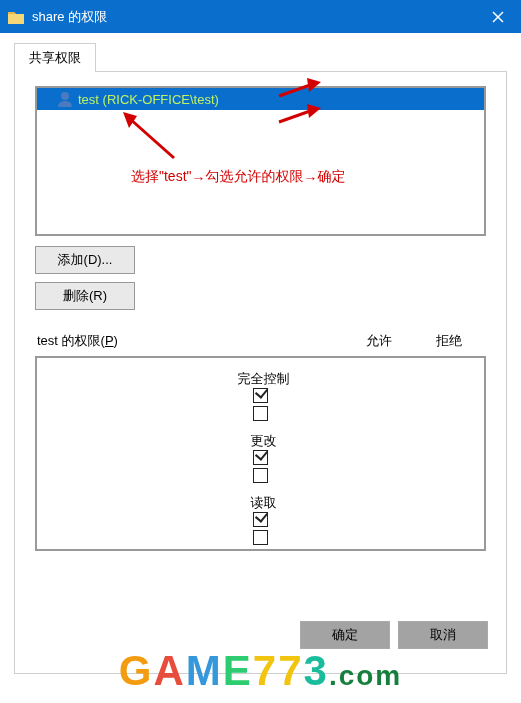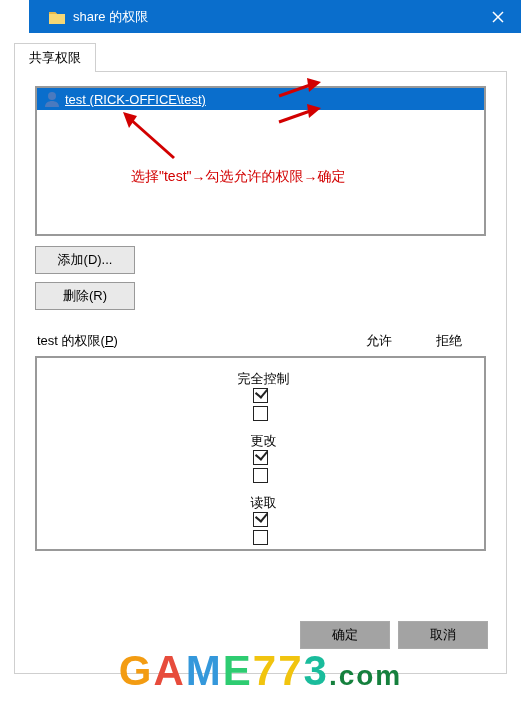--- a/index.html
+++ b/index.html
@@ -1,30 +1,30 @@
 <!DOCTYPE html>
 <html><head>
 <meta charset="utf-8">
 <style>
   * { box-sizing: border-box; margin: 0; padding: 0; font-family: "Microsoft YaHei", "Segoe UI", Tahoma, sans-serif; }
   body { background: #fff; width: 521px; height: 703px; overflow: hidden; position: relative; }
-  .titlebar { background: #0A6ECC; color: #fff; height: 33px; display: flex; align-items: center; padding: 0 0 0 20px; margin-left: 29px; }
+  .titlebar { background: #0A6ECC; color: #fff; height: 33px; display: flex; align-items: center; padding: 0 0 0 8px; }
   .titlebar .folder-icon { width: 16px; height: 14px; margin-right: 8px; display:inline-block; }
   .titlebar .title { font-size: 13px; flex: 1; }
   .titlebar .close { width: 46px; height: 100%; display: flex; align-items: center; justify-content: center; }
   .content { padding: 10px 14px 0 14px; background:#fff; }
   .tab-strip { display: flex; position: relative; }
   .tab { border: 1px solid #cfcfcf; border-bottom: none; background: #fff; padding: 5px 14px; font-size: 13px; position: relative; z-index: 2; }
   .tab.active { background: #fff; }
   .tab-line { position:absolute; left:0; right:0; bottom:0; height:1px; background:#cfcfcf; z-index:1;}
   .panel { border: 1px solid #cfcfcf; border-top: none; padding: 14px 20px 20px 20px; background:#fff; height: 602px; position: relative; }
   .label { font-size: 13px; margin-bottom: 6px; }
   .underline { text-decoration: underline; }
   .listbox { border: 2px solid #999; height: 150px; background: #fff; position: relative; }
-  .list-item { background: #0A6ECC; color: #ffffff; padding: 2px 6px; display: flex; align-items: center; font-size: 13px; height: 22px; text-decoration: underline; }
+  .list-item { background: #0A6ECC; color: #bef264; padding: 2px 19px; display: flex; align-items: center; font-size: 13px; height: 22px; }
   .user-icon { width: 18px; height: 18px; margin-right: 4px; display:inline-block; }
   .annot { position: absolute; color: #d20000; font-size: 14px; left: 94px; top: 80px; pointer-events:none; }
   .arrow-annot { position:absolute; pointer-events:none; }
   .btn-row { display: flex; justify-content: flex-end; gap: 8px; margin-top: 10px; flex-direction: column; }
   .btn { border: 1px solid #999; background: #e9e9e9; font-size: 13px; width: 100px; height: 28px; display:flex; align-items:center; justify-content:center; }
   .perm-header { display: flex; font-size: 13px; margin-top: 22px; padding: 0 2px; align-items:center; }
   .perm-header .name { flex: 1; }
   .perm-header .col { width: 70px; text-align: center; }
   .perm-box { border: 2px solid #999; margin-top: 6px; height: 195px; padding: 8px 6px; }
   .perm-row { display: flex; align-items: center; font-size: 13px; padding: 4px 0; flex-direction: column; }

